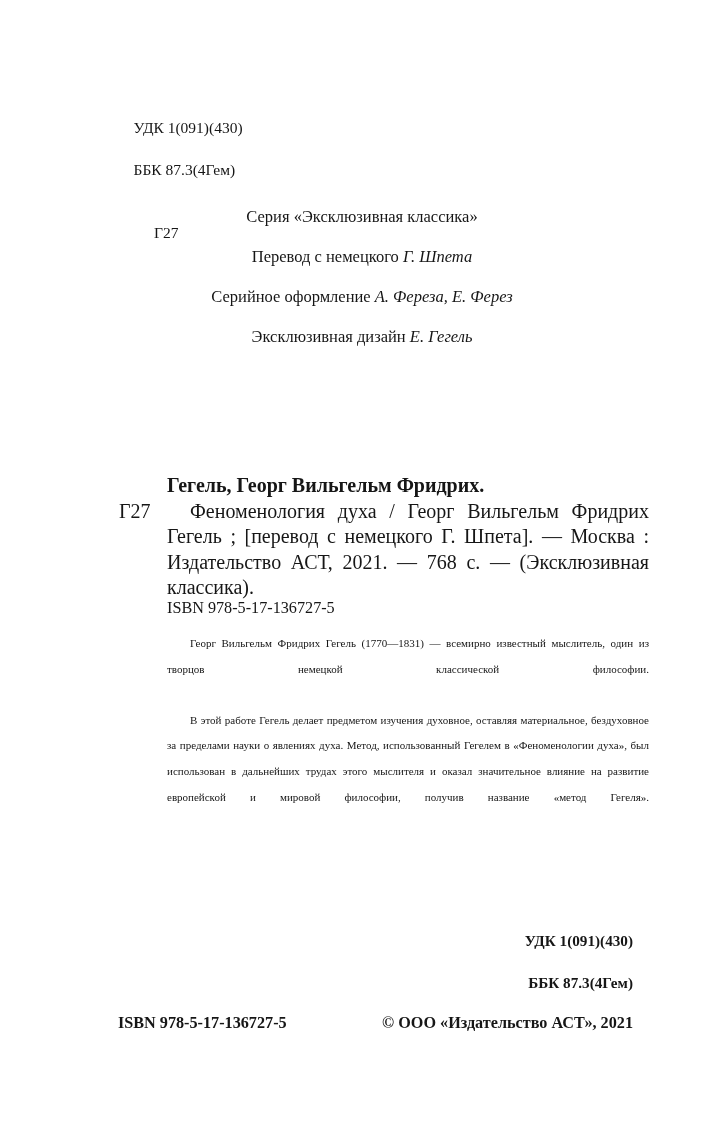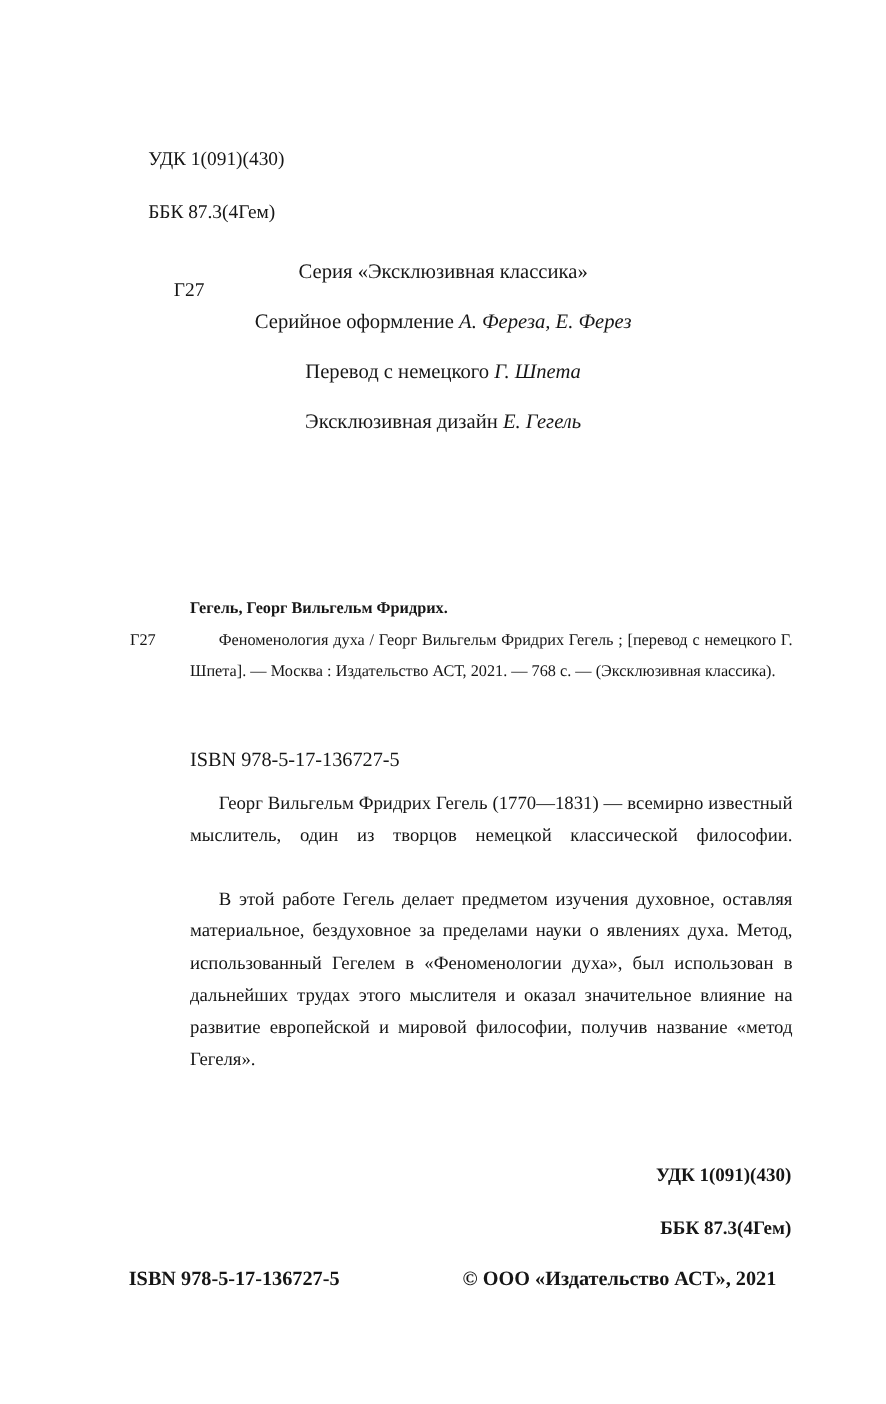--- a/index.html
+++ b/index.html
@@ -14,20 +14,21 @@
     position: relative;
     overflow: hidden;
     color: #161616;
     font-family: "Liberation Serif", "DejaVu Serif", serif;
     -webkit-font-smoothing: antialiased;
   }
 
   .page {
     position: absolute;
     inset: 0;
+    margin-left: 15px;
   }
 
   
   .udk-block {
     position: absolute;
     left: 103px;
     top: 96px;
     font-size: 15.5px;
     line-height: 21px;
     white-space: pre;
@@ -55,21 +56,21 @@
   .credits em {
     font-style: italic;
   }
 
   
   .biblio {
     position: absolute;
     left: 103px;
     top: 473px;
     width: 531px;
-    font-size: 13px;
+    font-size: 20px;
     line-height: 25.5px;
   }
   .biblio-heading {
     font-weight: bold;
     margin: 0 0 0 49px;
     white-space: nowrap;
   }
   .biblio-body {
     margin: 0;
     text-align: justify;
@@ -100,21 +101,21 @@
     line-height: 25.5px;
     white-space: nowrap;
   }
 
   
   .annotation {
     position: absolute;
     left: 152px;
     top: 631px;
     width: 482px;
-    font-size: 15px;
+    font-size: 11px;
     line-height: 25.6px;
   }
   .annotation p {
     margin: 0;
     text-align: justify;
     text-justify: inter-word;
     hyphens: manual;
   }
   .annotation p.gap-before {
     margin-top: 9px;
@@ -155,45 +156,45 @@
     height: 22px;
   }
   .footer .footer-isbn {
     position: absolute;
     left: 0;
     top: 0;
     white-space: nowrap;
   }
   .footer .footer-copyright {
     position: absolute;
-    right: 12px;
+    right: 0;
     top: 0;
     white-space: nowrap;
   }
 </style>
 </head>
 <body>
 
 <div class="page">
 
   <div class="udk-block">
     <span>УДК 1(091)(430)</span><br>
     <span>ББК 87.3(4Гем)</span><br>
     <span class="indent">Г27</span>
   </div>
 
   <div class="credits">
     <div class="credit-line">
       <span>Серия «Эксклюзивная классика»</span>
     </div>
     <div class="credit-line">
+      <span>Перевод с немецкого </span><em>Г. Шпета</em>
+    </div>
+    <div class="credit-line">
       <span>Серийное оформление </span><em>А. Фереза, Е. Ферез</em>
-    </div>
-    <div class="credit-line">
-      <span>Перевод с немецкого </span><em>Г. Шпета</em>
     </div>
     <div class="credit-line">
       <span>Эксклюзивная дизайн </span><em>Е. Гегель</em>
     </div>
   </div>
 
   <div class="biblio">
     <p class="biblio-heading">Гегель, Георг Вильгельм Фридрих.</p>
     <p class="biblio-body">
       <span class="shelfmark">Г27</span><span class="first-indent"></span><span>Феноменология духа / Георг Вильгельм Фридрих Гегель ; [перевод с немецкого Г. Шпета]. — Москва : Издательство АСТ, 2021. — 768 с. — (Эксклюзивная классика).</span>

